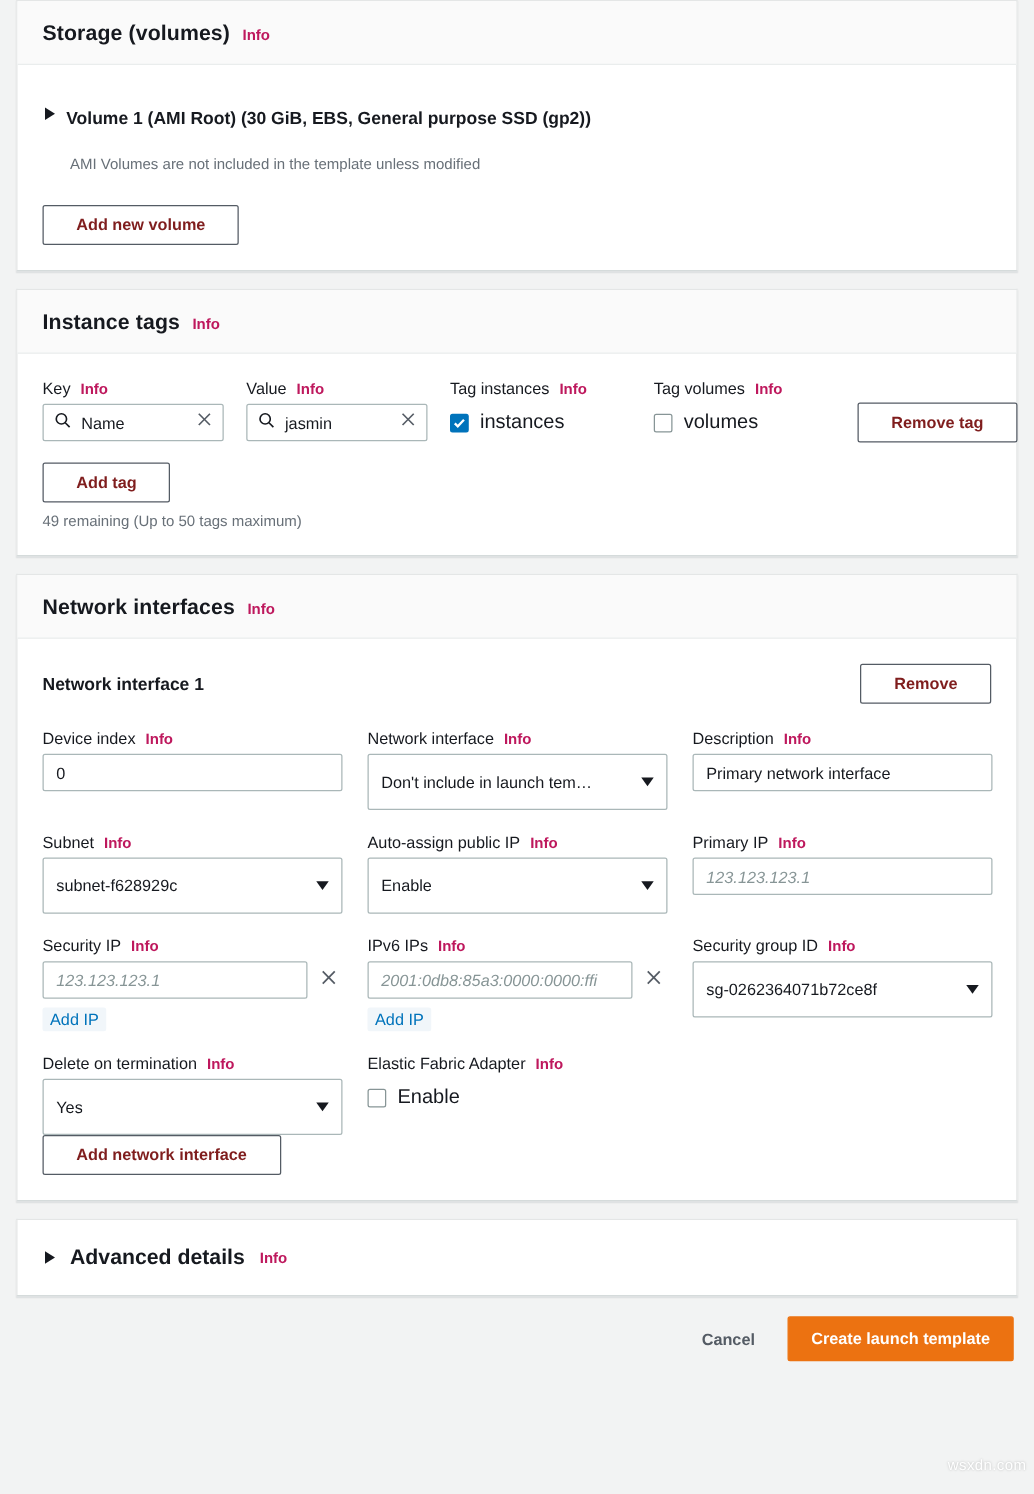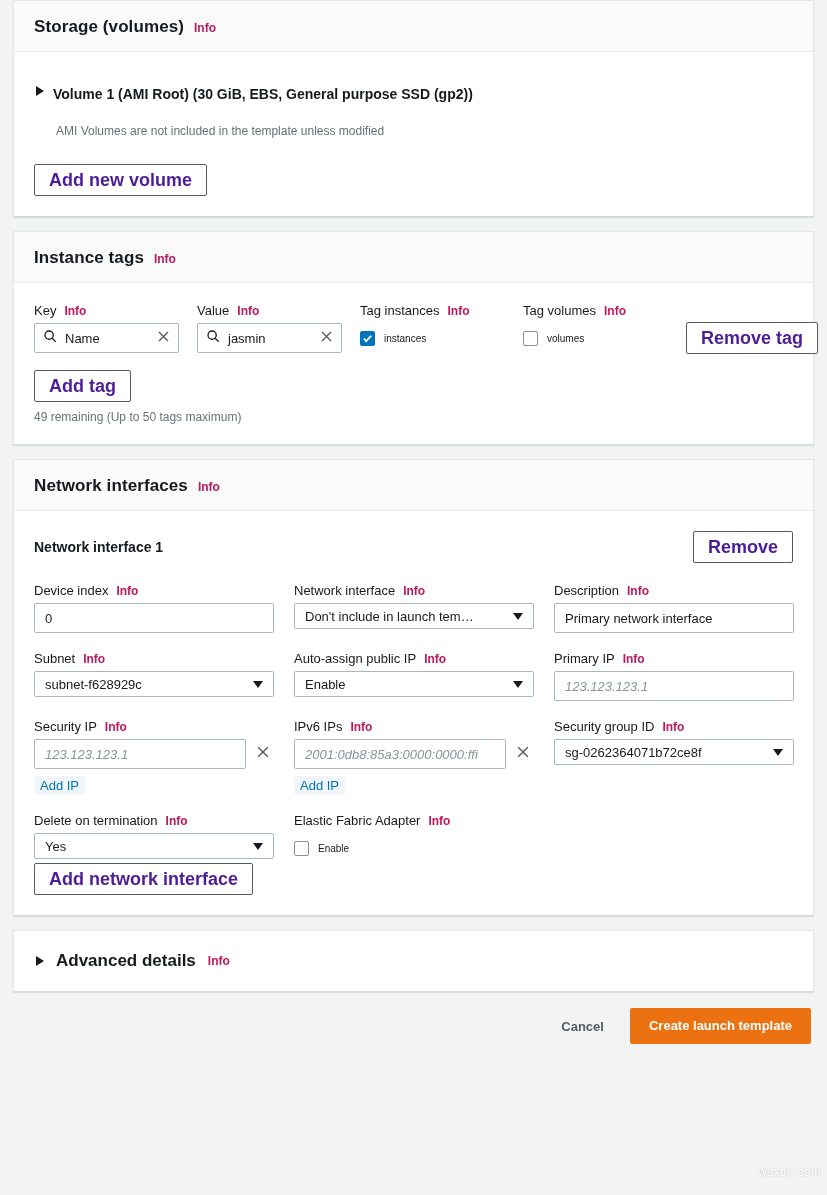--- a/index.html
+++ b/index.html
@@ -62,25 +62,25 @@
   .volume-sub {
     font-size: 12px; color: #687078;
     margin: 22px 0 0 22px;
   }
 
   
   .btn {
     display: inline-flex; align-items: center; justify-content: center;
     background: #ffffff;
     border: 1px solid #545b64;
-    color: #4c1d95;
+    color: #7f1d1d;
     font-family: "Liberation Sans", sans-serif;
-    font-size: 18px;
+    font-size: 13px;
     font-weight: bold;
-    padding: 7px 14px;
+    padding: 7px 26px;
     cursor: pointer;
     border-radius: 2px;
     line-height: 16px;
     white-space: nowrap;
   }
   .btn-primary {
     background: #ec7211;
     border: 1px solid #ec7211;
     color: #ffffff;
     padding: 9px 18px;
@@ -104,21 +104,21 @@
     background: #ffffff;
     font-size: 13px;
     color: #16191f;
     padding: 0 10px;
     display: flex; align-items: center;
     width: 100%;
     font-family: "Liberation Sans", sans-serif;
   }
   .input.placeholder { color: #879596; font-style: italic; }
   .select {
-    height: 26px;
+    height: 45px;
     border: 1px solid #aab7b8;
     border-radius: 2px;
     background: #ffffff;
     font-size: 13px;
     color: #16191f;
     padding: 0 10px;
     display: flex; align-items: center; justify-content: space-between;
     gap: 6px; width: 100%; cursor: pointer;
     overflow: hidden;
   }
@@ -143,21 +143,21 @@
 
   
   .cb-row { display: flex; align-items: center; gap: 9px; }
   .cb {
     width: 15px; height: 15px; border: 1px solid #879596;
     border-radius: 2px; background: #fff; flex: 0 0 auto;
     display: flex; align-items: center; justify-content: center;
     cursor: pointer;
   }
   .cb.checked { background: #0073bb; border-color: #0073bb; }
-  .cb-label { font-size: 10px; color: #16191f; }
+  .cb-label { font-size: 16px; color: #16191f; }
 
   .link-btn {
     font-size: 13px; color: #0073bb; background: #f1f6fa;
     padding: 2px 6px; display: inline-block; cursor: pointer;
     margin-top: 7px; border-radius: 2px;
   }
 
   .hint { font-size: 12px; color: #687078; margin-top: 8px; }
 
   

